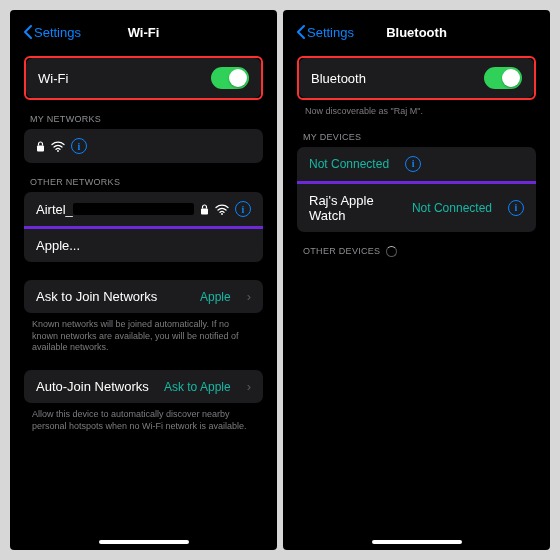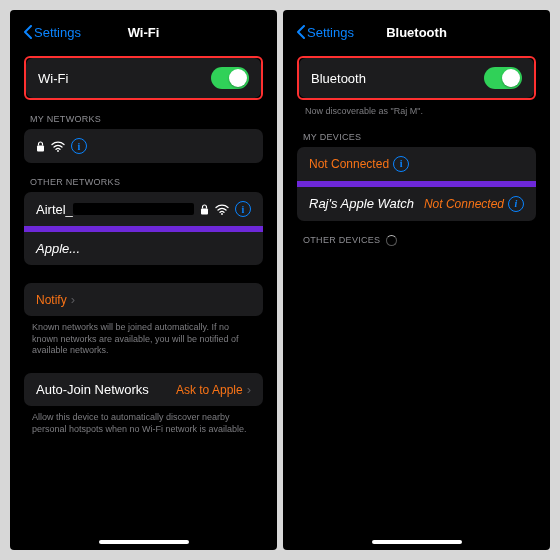--- a/index.html
+++ b/index.html
@@ -52,23 +52,23 @@
   .row {
     background: #1c1c1e;
     display: flex;
     align-items: center;
     color: #fff;
     font-size: 13px;
     padding: 9px 12px;
     border-radius: 7px;
   }
   .row.group-top { border-radius: 7px 7px 0 0; }
-  .row.group-bot { border-radius: 0 0 7px 7px; border-top: 6px solid #6d28d9; font-style: italic; }
+  .row.group-bot { border-radius: 0 0 7px 7px; border-top: 3px solid #6d28d9; }
   .row .label { flex: 1; }
-  .row .val { color: #f97316; font-size: 12px; margin-right: 4px; }
+  .row .val { color: #14b8a6; font-size: 12px; margin-right: 16px; }
   .sec-head {
     text-transform: uppercase;
     letter-spacing: 0.3px;
     font-size: 9px;
     color: #8e8e93;
     margin: 14px 6px 5px;
     display: flex;
     align-items: center;
     gap: 6px;
     text-align: center;
@@ -191,21 +191,22 @@
             </svg>
           <div class="info">i</div>
         </div>
       </div>
       <div class="row group-bot">
         <span class="label">Apple...</span>
       </div>
 
       <div style="height:18px"></div>
       <div class="row">
-        <span class="val">Notify</span>
+        <span class="label">Ask to Join Networks</span>
+        <span class="val">Apple</span>
         <span class="chev">›</span>
       </div>
       <div class="footnote">Known networks will be joined automatically. If no known networks are available, you will be notified of available networks.</div>
 
       <div style="height:16px"></div>
       <div class="row">
         <span class="label">Auto-Join Networks</span>
         <span class="val">Ask to Apple</span>
         <span class="chev">›</span>
       </div>

